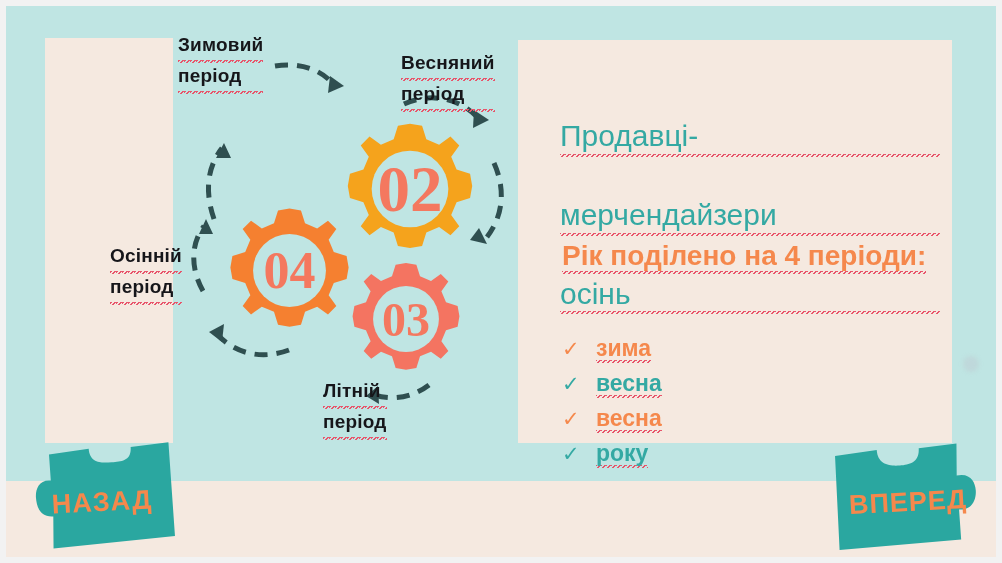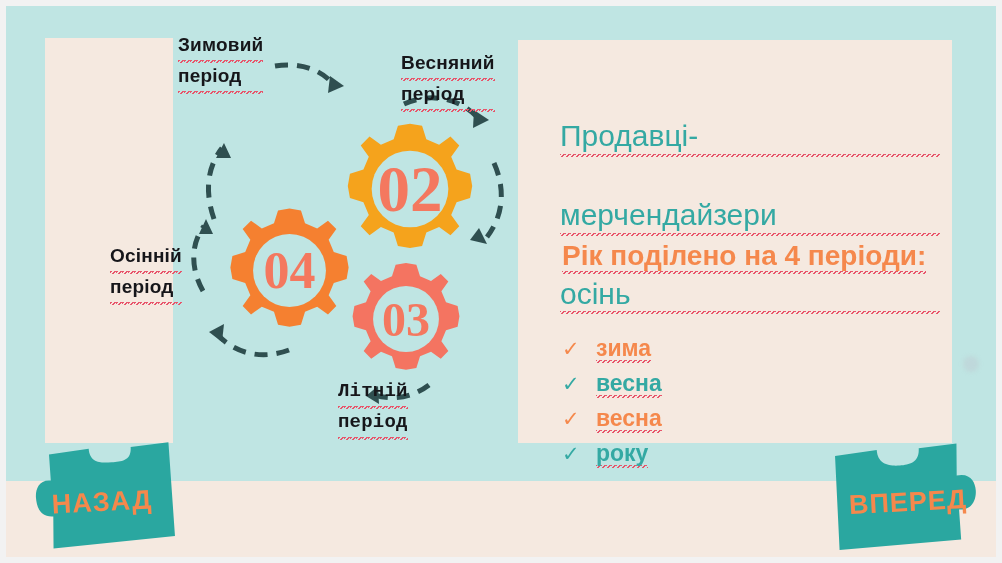--- a/index.html
+++ b/index.html
@@ -61,21 +61,21 @@
       repeating-linear-gradient(135deg,#e8556b 0 1.6px,transparent 1.6px 3.2px);
     background-repeat:repeat-x;
     background-size:6px 3px;
     background-position:0 100%;
     padding-bottom:4px;
   }
 
   #label-winter{left:178px;top:32px;}
   #label-spring{left:401px;top:50px;}
   #label-autumn{left:110px;top:243px;text-align:left;}
-  #label-summer{left:338px;top:378px;font-family:Liberation Mono, monospace;}
+  #label-summer{left:323px;top:378px;}
 
   
   .gear{position:absolute;z-index:20;}
   .gear svg{display:block;overflow:visible;}
   .gear .gnum{
     position:absolute;left:0;top:0;width:100%;height:100%;
     display:flex;align-items:center;justify-content:center;
     font-family:"Liberation Serif","DejaVu Serif",serif;
     font-weight:bold;
     color:#f4785f;

